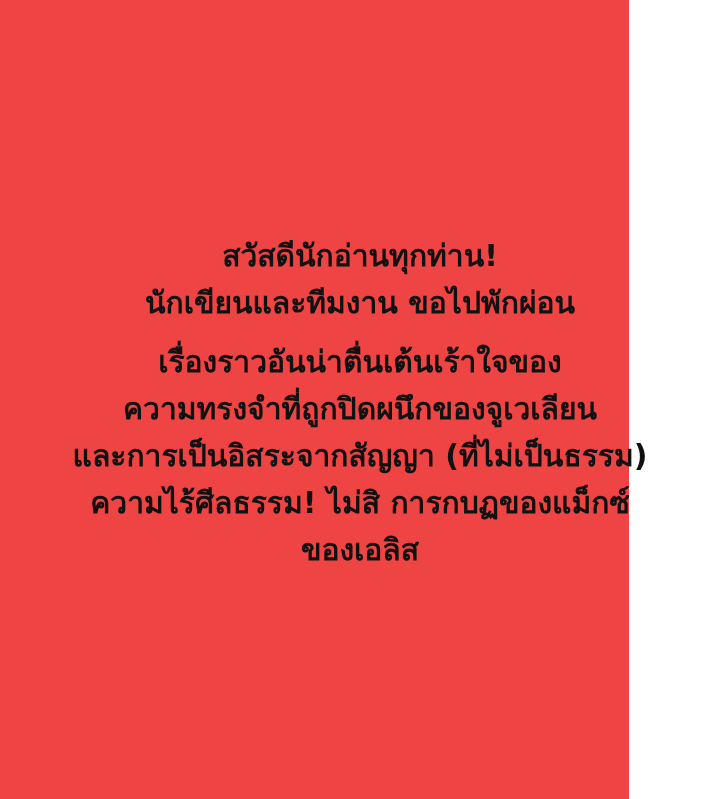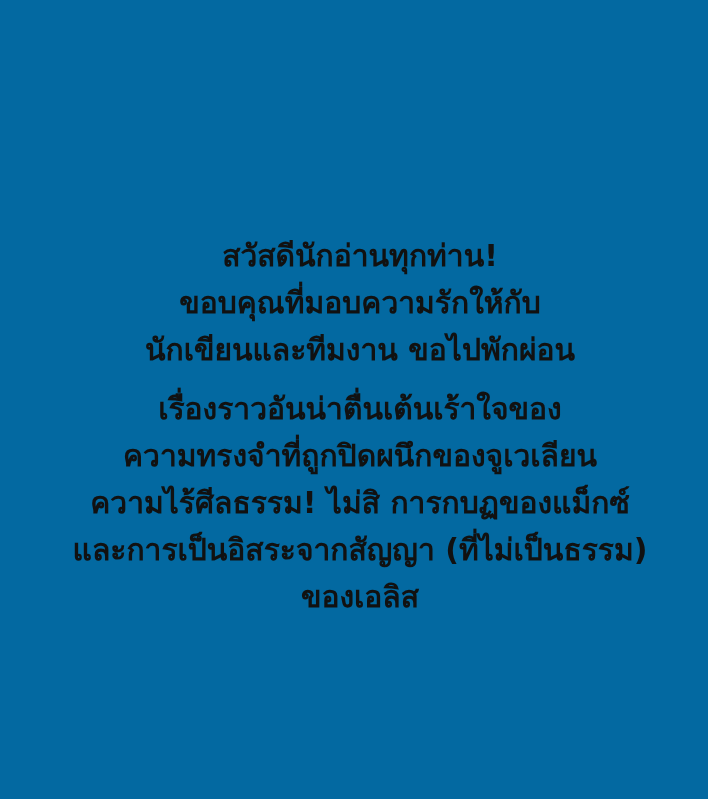--- a/index.html
+++ b/index.html
@@ -8,23 +8,23 @@
     background: #ffffff;
   }
   body {
     width: 720px;
     height: 799px;
     overflow: hidden;
     font-family: "DejaVu Sans", "Liberation Sans", sans-serif;
   }
   .page {
     position: relative;
-    width: 708px;
+    width: 629px;
     height: 799px;
-    background: #0369a1;
+    background: #ef4444;
   }
   .notice {
     position: absolute;
     left: 0;
     top: 232px;
     width: 720px;
     text-align: center;
     color: #111111;
     font-weight: bold;
     font-size: 30px;
@@ -38,22 +38,21 @@
   .block-gap {
     height: 12px;
   }
 </style>
 </head>
 <body>
 
 <div class="page">
   <div class="notice">
     <span class="line">สวัสดีนักอ่านทุกท่าน!</span>
-    <span class="line">ขอบคุณที่มอบความรักให้กับ</span>
     <span class="line">นักเขียนและทีมงาน ขอไปพักผ่อน</span>
     <div class="block-gap"></div>
     <span class="line">เรื่องราวอันน่าตื่นเต้นเร้าใจของ</span>
     <span class="line">ความทรงจำที่ถูกปิดผนึกของจูเวเลียน</span>
+    <span class="line">และการเป็นอิสระจากสัญญา (ที่ไม่เป็นธรรม)</span>
     <span class="line">ความไร้ศีลธรรม! ไม่สิ การกบฏของแม็กซ์</span>
-    <span class="line">และการเป็นอิสระจากสัญญา (ที่ไม่เป็นธรรม)</span>
     <span class="line">ของเอลิส</span>
   </div>
 </div>
 
 </body></html>

